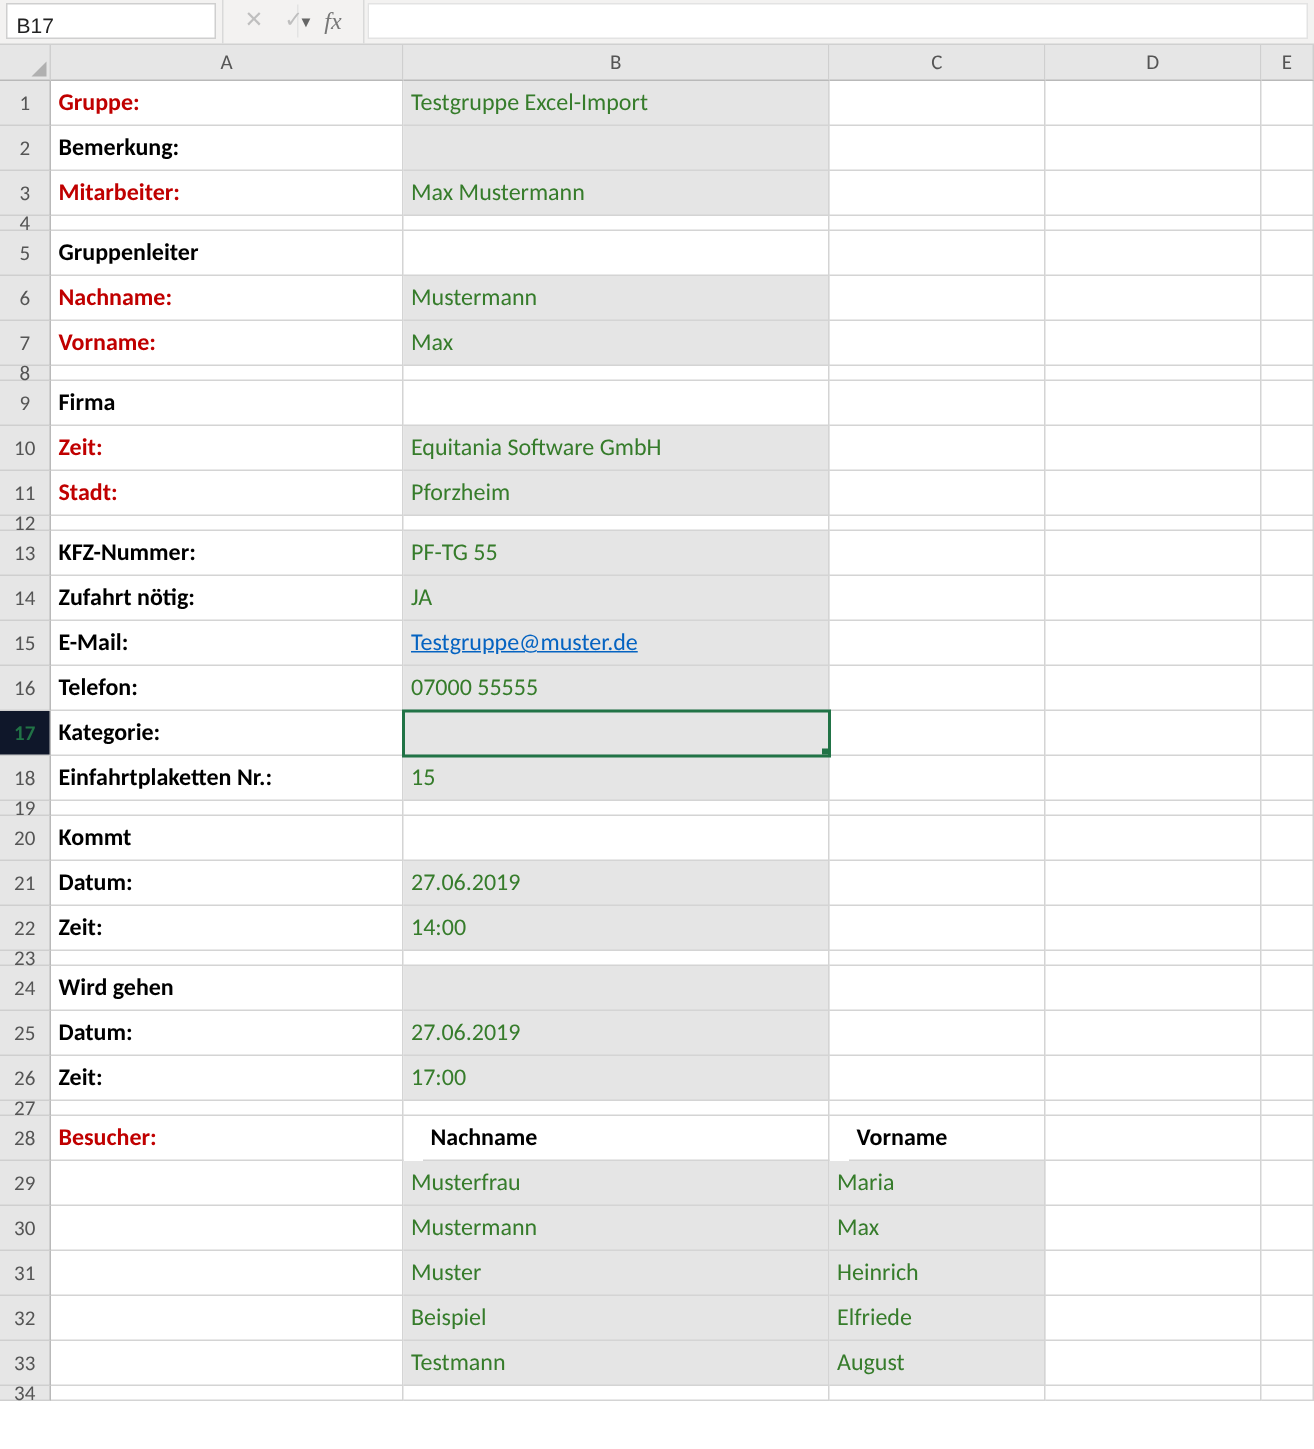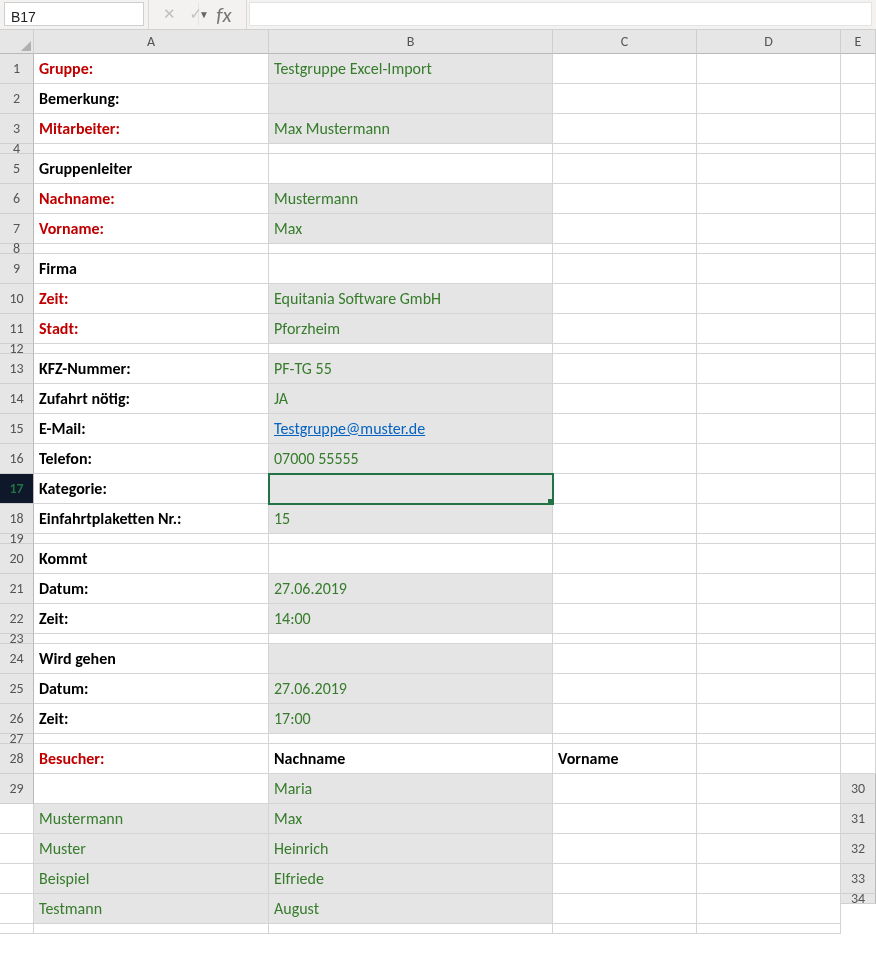--- a/index.html
+++ b/index.html
@@ -60,22 +60,23 @@
   }
   .fx-btn {
     color: #bfbfbf;
     font-size: 15px;
     line-height: 1;
     cursor: default;
   }
   .fx-label {
     font-style: italic;
     color: #777;
-    font-size: 21px;
+    font-size: 16px;
     cursor: pointer;
+    font-family: Liberation Serif, serif;
   }
   .formula-input {
     flex: 1;
     background: #fff;
     border: 1px solid #e3e3e3;
     margin: 2px 4px 2px 0;
     height: 24px;
   }
 
   
@@ -131,21 +132,21 @@
     overflow: hidden;
     white-space: nowrap;
   }
   .rowH  { height: 30px; }
   .rowHs { height: 10px; } 
 
   .boldA   { font-weight: 700; color: #000; }
   .redA    { font-weight: 700; color: #c00000; }
   .greenB  { background: #e5e5e5; color: #367c2b; }
   .linkB   { color: #0563c1; text-decoration: underline; }
-  .boldHdr { font-weight: 700; color: #000; }
+  .boldHdr { font-weight: 700; color: #000; margin-left: 13px; }
 
   .cell.activeSel {
     outline: 2px solid #217346;
     outline-offset: -1px;
     position: relative;
   }
   .cell.activeSel::after {
     content: "";
     position: absolute;
     right: -2px; bottom: -2px;
@@ -341,20 +342,21 @@
     <div class="cell rowHs "></div>
     <div class="cell rowHs "></div>
     <div class="rowhdr rowH">28</div>
     <div class="cell rowH redA">Besucher:</div>
     <div class="cell rowH boldHdr">Nachname</div>
     <div class="cell rowH boldHdr">Vorname</div>
     <div class="cell rowH "></div>
     <div class="cell rowH "></div>
     <div class="rowhdr rowH">29</div>
     <div class="cell rowH "></div>
+    <div class="cell rowH greenB">Musterfrau</div>
     <div class="cell rowH greenB">Maria</div>
     <div class="cell rowH "></div>
     <div class="cell rowH "></div>
     <div class="rowhdr rowH">30</div>
     <div class="cell rowH "></div>
     <div class="cell rowH greenB">Mustermann</div>
     <div class="cell rowH greenB">Max</div>
     <div class="cell rowH "></div>
     <div class="cell rowH "></div>
     <div class="rowhdr rowH">31</div>

